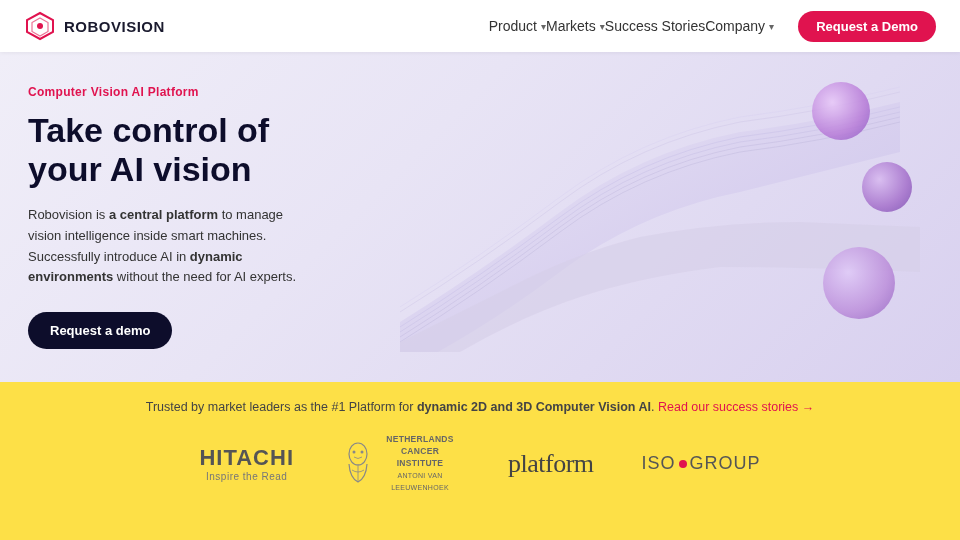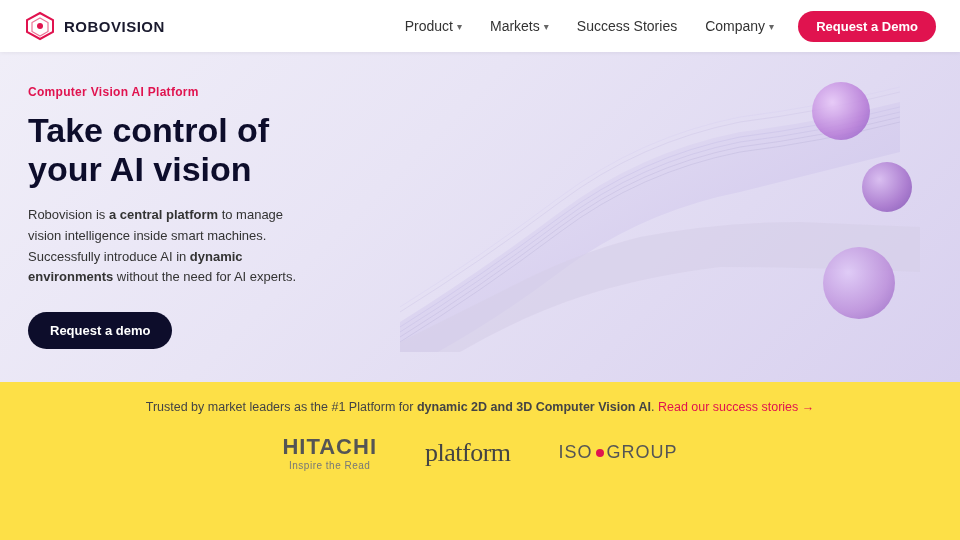--- a/index.html
+++ b/index.html
@@ -9,21 +9,21 @@
     nav {
       position: absolute; top: 0; left: 0; right: 0; height: 52px;
       background: #fff; display: flex; align-items: center;
       padding: 0 24px; z-index: 10; box-shadow: 0 1px 4px rgba(0,0,0,0.06);
     }
     .nav-logo { display: flex; align-items: center; gap: 8px; margin-right: auto; }
     .logo-icon {
       width: 32px; height: 32px;
     }
     .logo-text { font-size: 15px; font-weight: 700; color: #1a1a2e; letter-spacing: 0.5px; text-align: center; }
-    .nav-links { display: flex; align-items: center; gap: 28px; margin-right: 24px; }
+    .nav-links { display: flex; align-items: center; margin-right: 24px; }
     .nav-link { font-size: 14px; color: #333; cursor: pointer; display: flex; align-items: center; gap: 4px; }
     .chevron { font-size: 10px; color: #666; }
     .nav-cta {
       background: #e0134f; color: #fff; border: none; border-radius: 24px;
       padding: 8px 18px; font-size: 13px; font-weight: 600; cursor: pointer;
     }
 
     
     .hero {
       position: absolute; top: 52px; left: 0; right: 0; height: 330px;
@@ -172,20 +172,36 @@
   <p class="trust-text">
     <span>Trusted by market leaders as the #1 Platform for </span><strong>dynamic 2D and 3D Computer Vision AI</strong><span>. </span><span class="link">Read our success stories →</span>
   </p>
   <div class="logos-row">
 
     <div class="logo-hitachi">
       <div class="hitachi-main">HITACHI</div>
       <div class="hitachi-sub">Inspire the Read</div>
     </div>
 
+    <div class="logo-nci">
+      <div class="nci-wrapper">
+        <svg class="nci-icon" viewBox="0 0 32 44">
+          <ellipse cx="16" cy="12" rx="9" ry="11" fill="none" stroke="#888" stroke-width="1.2"></ellipse>
+          <path d="M 7,22 Q 8,36 16,40 Q 24,36 25,22" fill="none" stroke="#888" stroke-width="1.2"></path>
+          <line x1="16" y1="22" x2="16" y2="40" stroke="#888" stroke-width="0.8"></line>
+          <path d="M 10,28 Q 16,32 22,28" fill="none" stroke="#888" stroke-width="0.8"></path>
+          <circle cx="12" cy="10" r="1.5" fill="#888"></circle>
+          <circle cx="20" cy="10" r="1.5" fill="#888"></circle>
+          <path d="M 12,15 Q 16,18 20,15" fill="none" stroke="#888" stroke-width="0.8"></path>
+        </svg>
+        <div class="nci-text" style="max-width:80px">
+          NETHERLANDS<br>CANCER<br>INSTITUTE<br><span style="font-size:7px; font-weight:400;">Antoni van Leeuwenhoek</span>
+        </div>
+      </div>
+    </div>
 
     <div>
       <span class="logo-delaware">platform</span>
     </div>
 
     <div class="logo-iso">
       <span class="iso-text">ISO</span>
       <span class="iso-dot"></span>
       <span class="iso-group">GROUP</span>
     </div>

